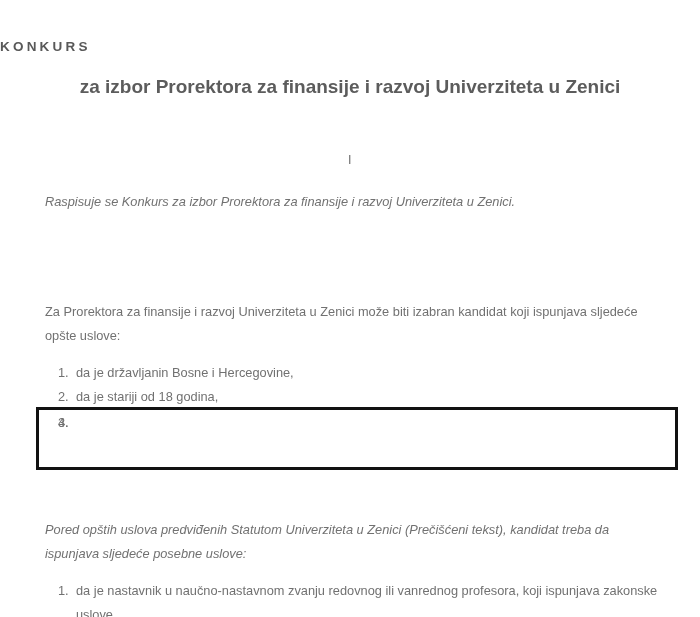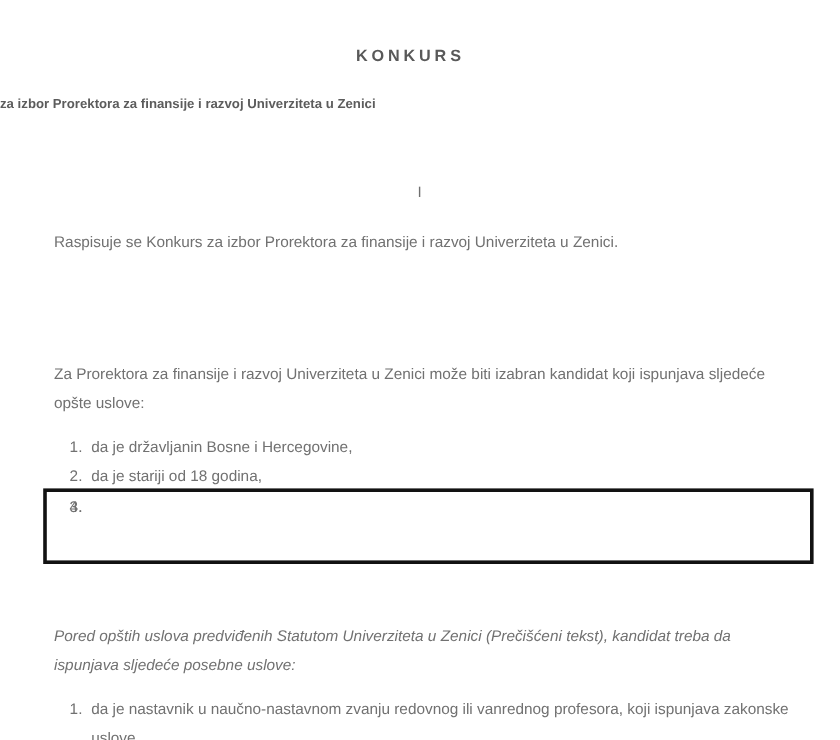--- a/index.html
+++ b/index.html
@@ -23,35 +23,35 @@
     background: #ffffff;
     color: #6f6f6f;
   }
 
   
   .title-main {
     position: absolute;
     left: 0;
     top: 38px;
     width: 684px;
-    text-align: center;
+    text-align: left;
     font-size: 13.5px;
     font-weight: bold;
     letter-spacing: 3.2px;
     color: #595959;
     line-height: 18px;
   }
 
   .title-sub {
     position: absolute;
     left: 0;
     top: 78px;
     width: 700px;
-    text-align: left;
-    font-size: 11px;
+    text-align: center;
+    font-size: 19px;
     font-weight: bold;
     color: #5c5c5c;
     line-height: 18px;
   }
 
   .roman {
     position: absolute;
     left: 0;
     width: 700px;
     text-align: center;
@@ -63,21 +63,21 @@
   .roman.r1 { top: 152px; }
   .roman.r2 { top: 267px; }
 
   
   .para {
     position: absolute;
     font-size: 12.8px;
     color: #717171;
     line-height: 24px;
   }
-  .para.p-i   { left: 45px; top: 190px;  width: 612px; }
+  .para.p-i   { left: 45px; top: 190px;  width: 612px; font-style: italic; }
   .para.p-ii  { left: 45px; top: 300px;  width: 612px; }
   .para.p-iii { left: 45px; top: 518px;  width: 612px; font-style: italic; }
 
   
   .olist {
     position: absolute;
     margin: 0;
     padding: 0;
     list-style: none;
     font-size: 12.8px;

